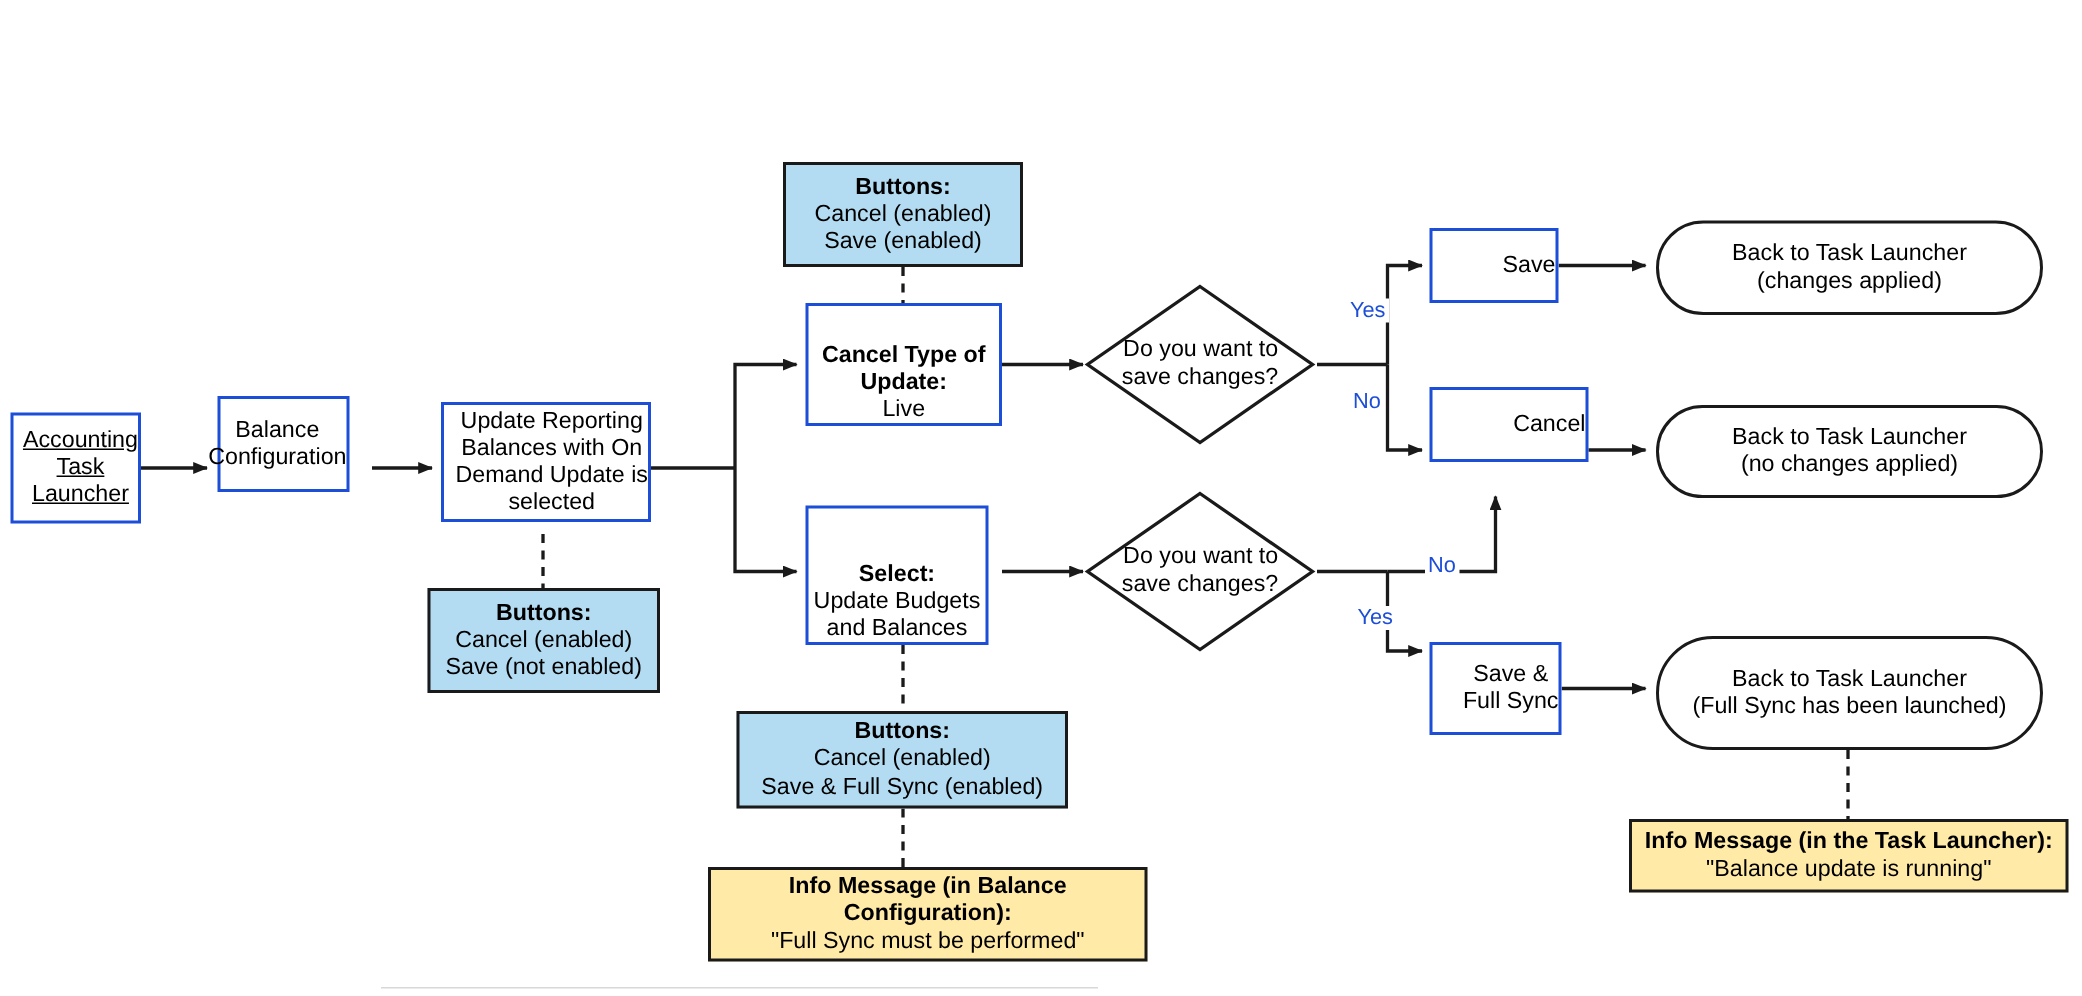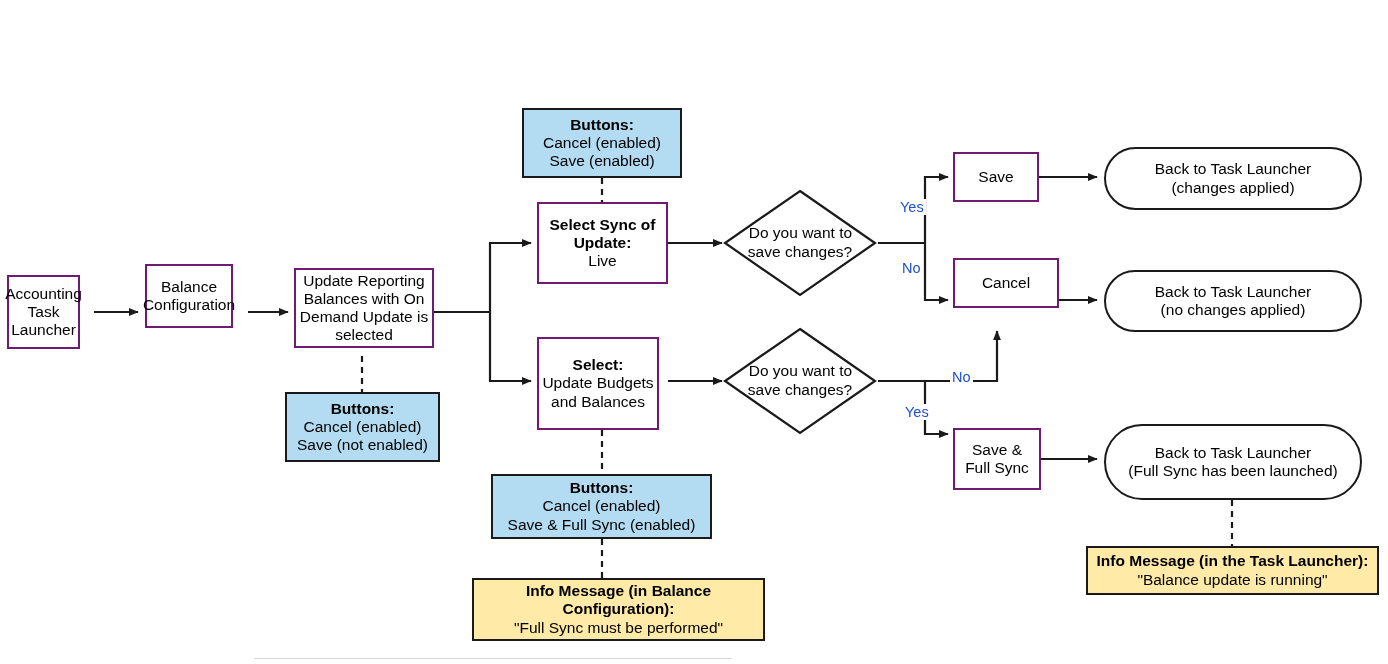--- a/index.html
+++ b/index.html
@@ -31,21 +31,22 @@
     box-sizing: border-box;
     display: flex;
     align-items: center;
     justify-content: center;
     text-align: center;
     color: #000000;
     line-height: 1.17;
   }
   .proc {
     background: #ffffff;
-    border: 2px solid #701a75;
+    border: 2px solid #1d4ed8;
+    justify-content: flex-end;
   }
   .term {
     background: #ffffff;
     border: 2.5px solid #1a1a1a;
     border-radius: 999px;
   }
   .note-blue {
     background: #b3dcf2;
     border: 2.5px solid #1a1a1a;
   }
@@ -138,21 +139,21 @@
     <g stroke="#1a1a1a" stroke-width="2.2" fill="none" stroke-dasharray="6,5">
 
       <path d="M602,178 L602,202"></path>
       <path d="M362,356 L362,392"></path>
       <path d="M602,430 L602,474"></path>
       <path d="M602,539 L602,578"></path>
       <path d="M1232,500 L1232,546"></path>
     </g>
   </svg>
 
-  <div class="node proc f15 inner" style="left:7px; top:275px; width:73px; height:74px;">
+  <div class="node proc f15 inner" style="left:7px; top:275px; width:87px; height:74px;text-decoration:underline;">
     <span class="inner">Accounting
 Task
 Launcher</span>
   </div>
 
   <div class="node proc f15 inner" style="left:145px; top:264px; width:88px; height:64px;">
     <span class="inner">Balance
 Configuration</span>
   </div>
 
@@ -169,21 +170,21 @@
     <span>Save (not enabled)</span>
   </div>
 
   <div class="node note-blue f15" style="left:522px; top:108px; width:160px; height:70px; flex-direction:column;">
     <span class="bold">Buttons:</span>
     <span>Cancel (enabled)</span>
     <span>Save (enabled)</span>
   </div>
 
   <div class="node proc f15" style="left:537px; top:202px; width:131px; height:82px; flex-direction:column;">
-    <span class="bold inner">Select Sync of
+    <span class="bold inner">Cancel Type of
 Update:</span>
     <span>Live</span>
   </div>
 
   <div class="node proc f15" style="left:537px; top:337px; width:122px; height:93px; flex-direction:column;">
     <span class="bold">Select:</span>
     <span class="inner">Update Budgets
 and Balances</span>
   </div>
 

